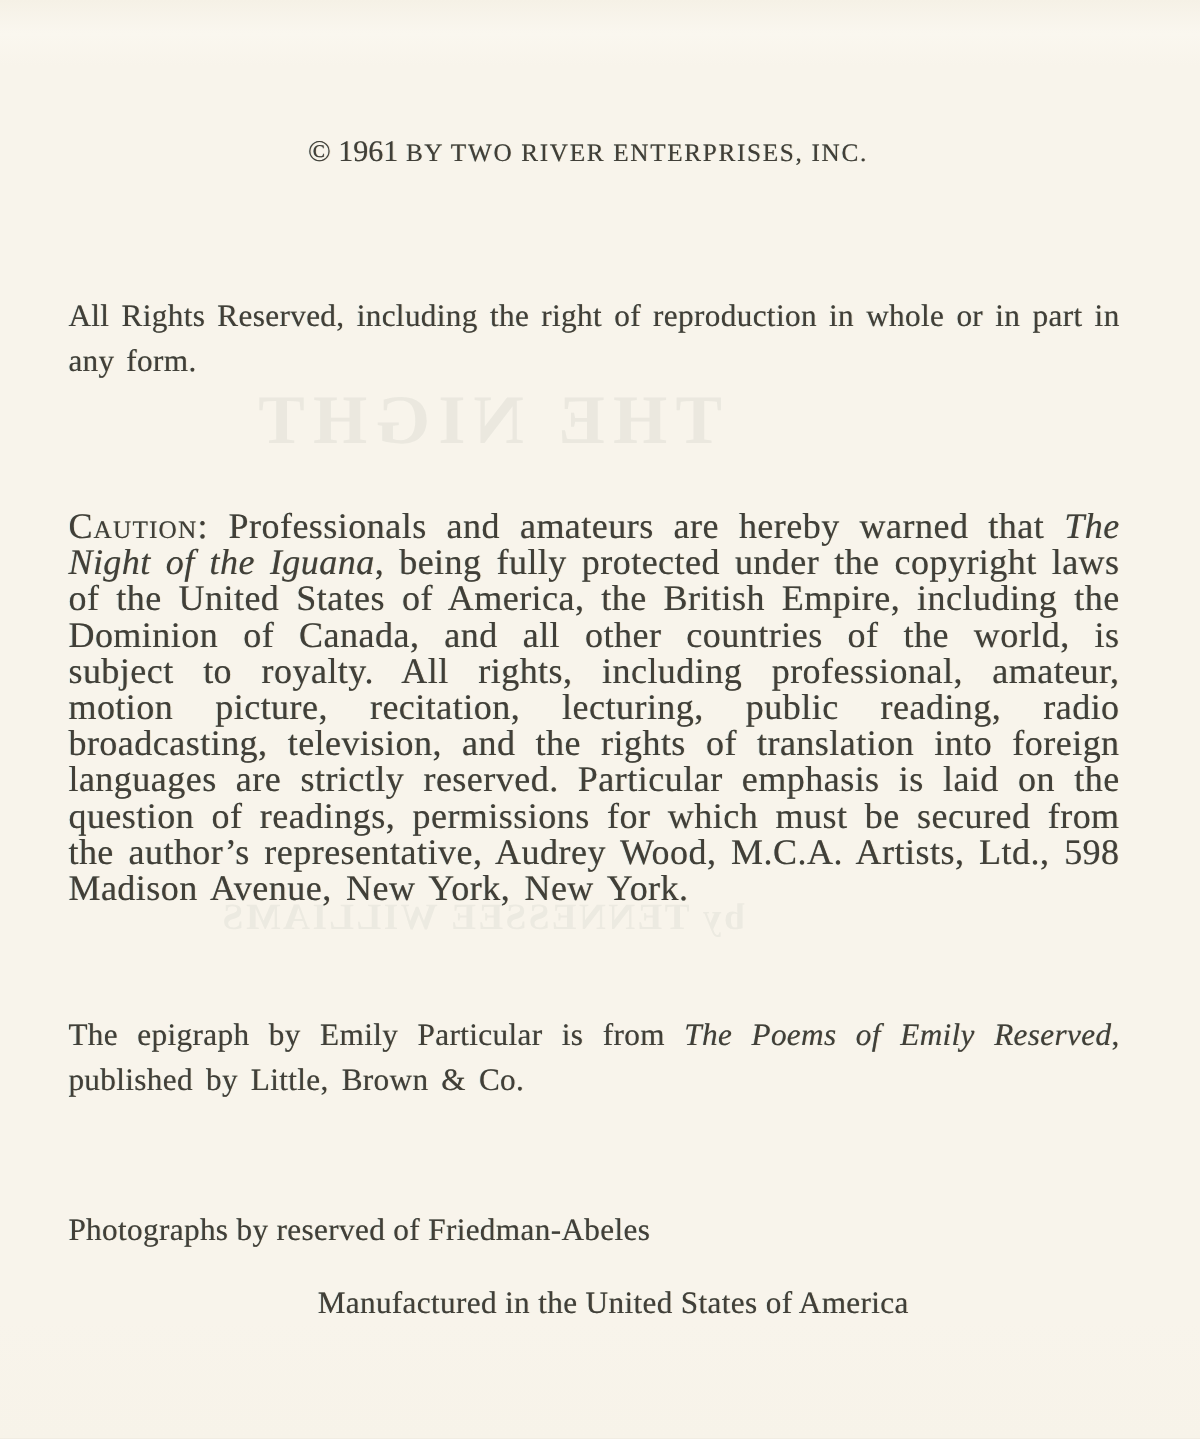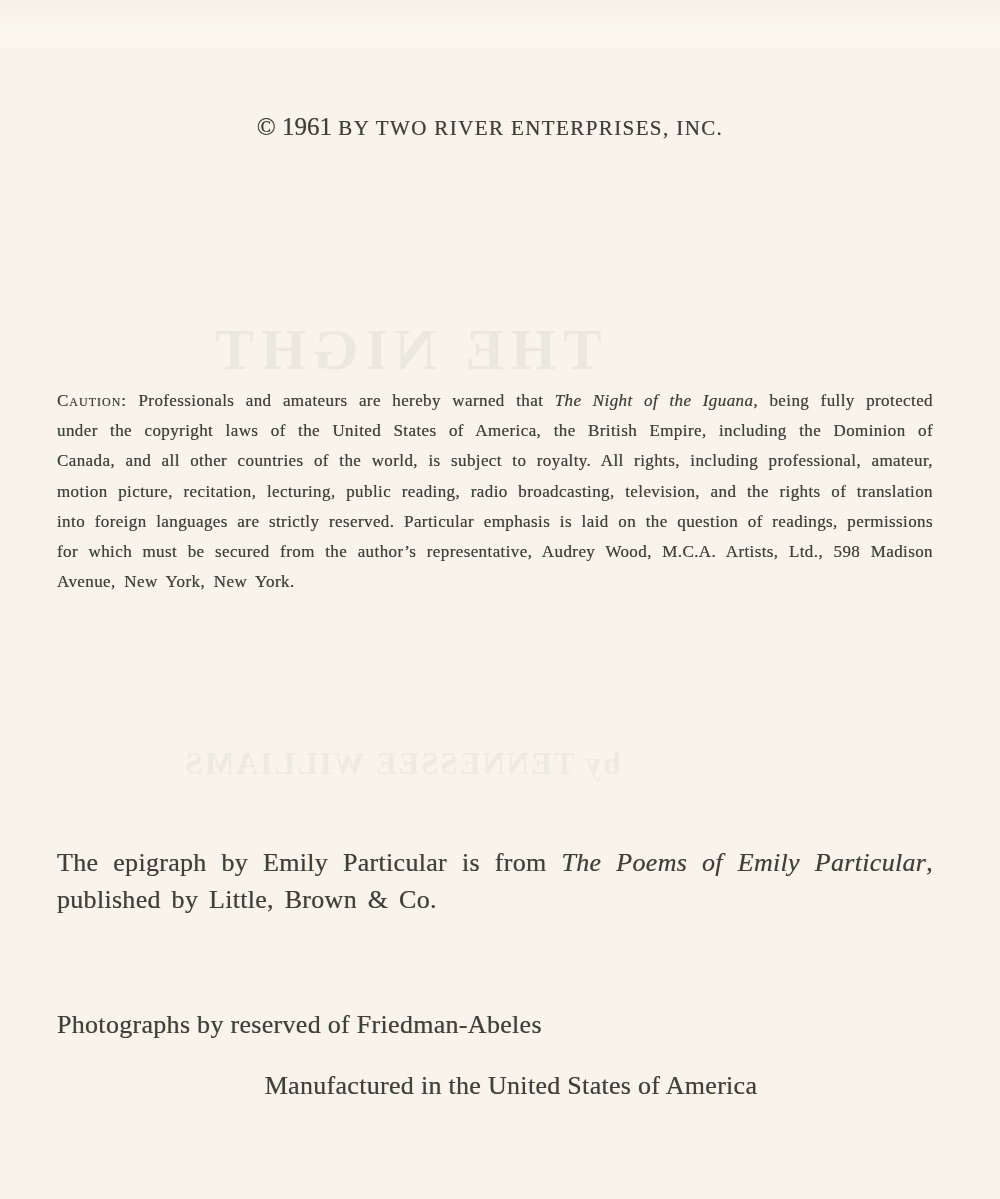--- a/index.html
+++ b/index.html
@@ -47,24 +47,24 @@
     top: 245px;
     left: 57px;
     width: 876px;
     font-size: 26px;
     line-height: 37px;
     text-align: justify;
     letter-spacing: 0.3px;
     word-spacing: 3px;
   }
   .caution-paragraph {
-    top: 386px;
+    top: 424px;
     left: 57px;
     width: 876px;
-    font-size: 17px;
+    font-size: 30px;
     line-height: 30.2px;
     text-align: justify;
     letter-spacing: 0.4px;
     word-spacing: 4px;
   }
   .epigraph-note {
     top: 844px;
     left: 57px;
     width: 876px;
     font-size: 26px;
@@ -126,22 +126,23 @@
 
 <div class="book-page">
 
   <div class="showthrough showthrough-title">THE NIGHT</div>
   <div class="showthrough showthrough-byline">by TENNESSEE WILLIAMS</div>
 
   <div class="txt copyright-line">
     <span class="year-seg">© 1961 </span><span class="holder-seg">BY TWO RIVER ENTERPRISES, INC.</span>
   </div>
 
+  <div class="txt rights-notice">All Rights Reserved, including the right of reproduction in whole or in part in any form.</div>
 
   <div class="txt caution-paragraph"><span class="seg-smallcaps">Caution:</span><span class="seg-normal"> Professionals and amateurs are hereby warned that </span><span class="seg-italic">The Night of the Iguana</span><span class="seg-normal">, being fully protected under the copyright laws of the United States of America, the British Empire, including the Dominion of Canada, and all other countries of the world, is subject to royalty. All rights, including professional, amateur, motion picture, recitation, lecturing, public reading, radio broadcasting, television, and the rights of translation into foreign languages are strictly reserved. Particular emphasis is laid on the question of readings, permissions for which must be secured from the author’s representative, Audrey Wood, M.C.A. Artists, Ltd., 598 Madison Avenue, New York, New York.</span></div>
 
-  <div class="txt epigraph-note"><span class="seg-normal">The epigraph by Emily Particular is from </span><span class="seg-italic">The Poems of Emily Particular</span><span class="seg-normal">, published by Little, Brown &amp; Co.</span></div>
+  <div class="txt epigraph-note"><span class="seg-normal">The epigraph by Emily Particular is from </span><span class="seg-italic">The Poems of Emily Reserved</span><span class="seg-normal">, published by Little, Brown &amp; Co.</span></div>
 
   <div class="txt photo-credit">Photographs by reserved of Friedman-Abeles</div>
 
   <div class="txt manufacture-line">Manufactured in the United States of America</div>
 
 </div>
 
 </body></html>

